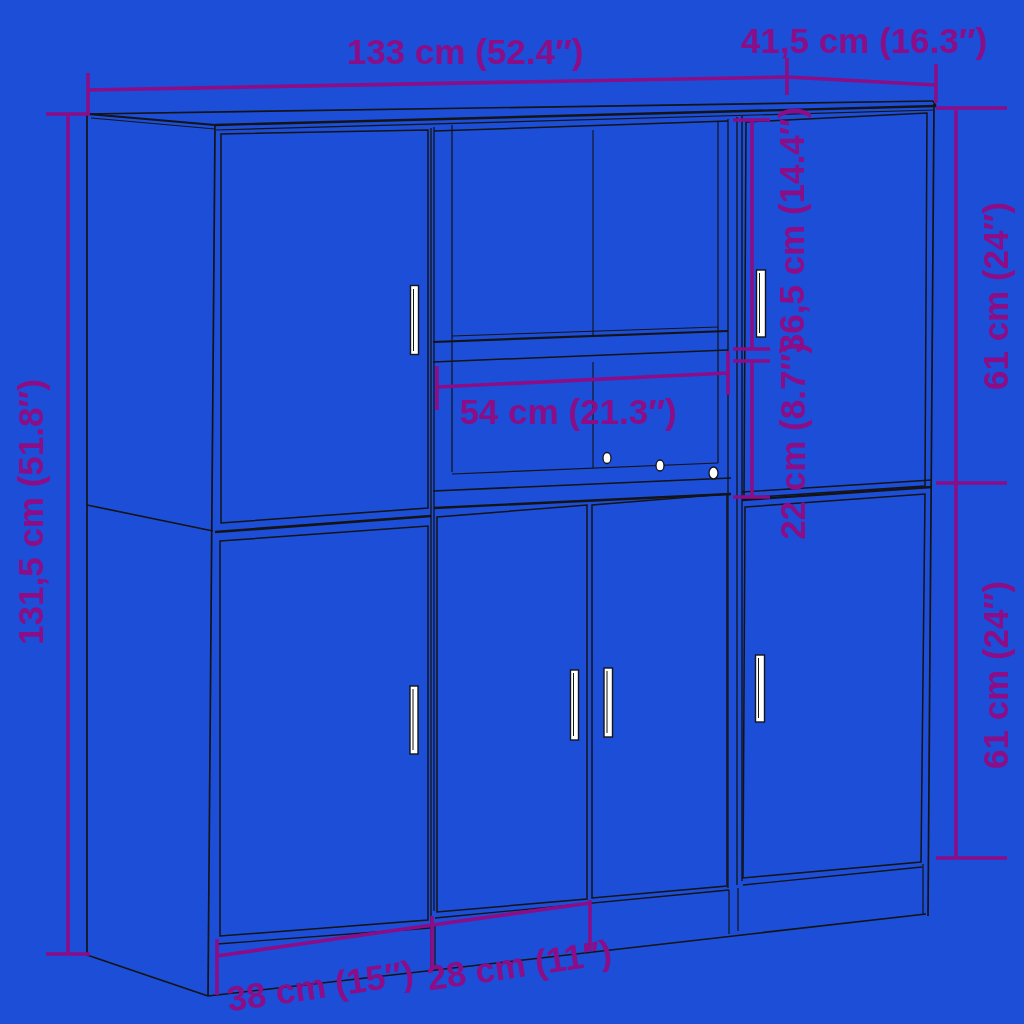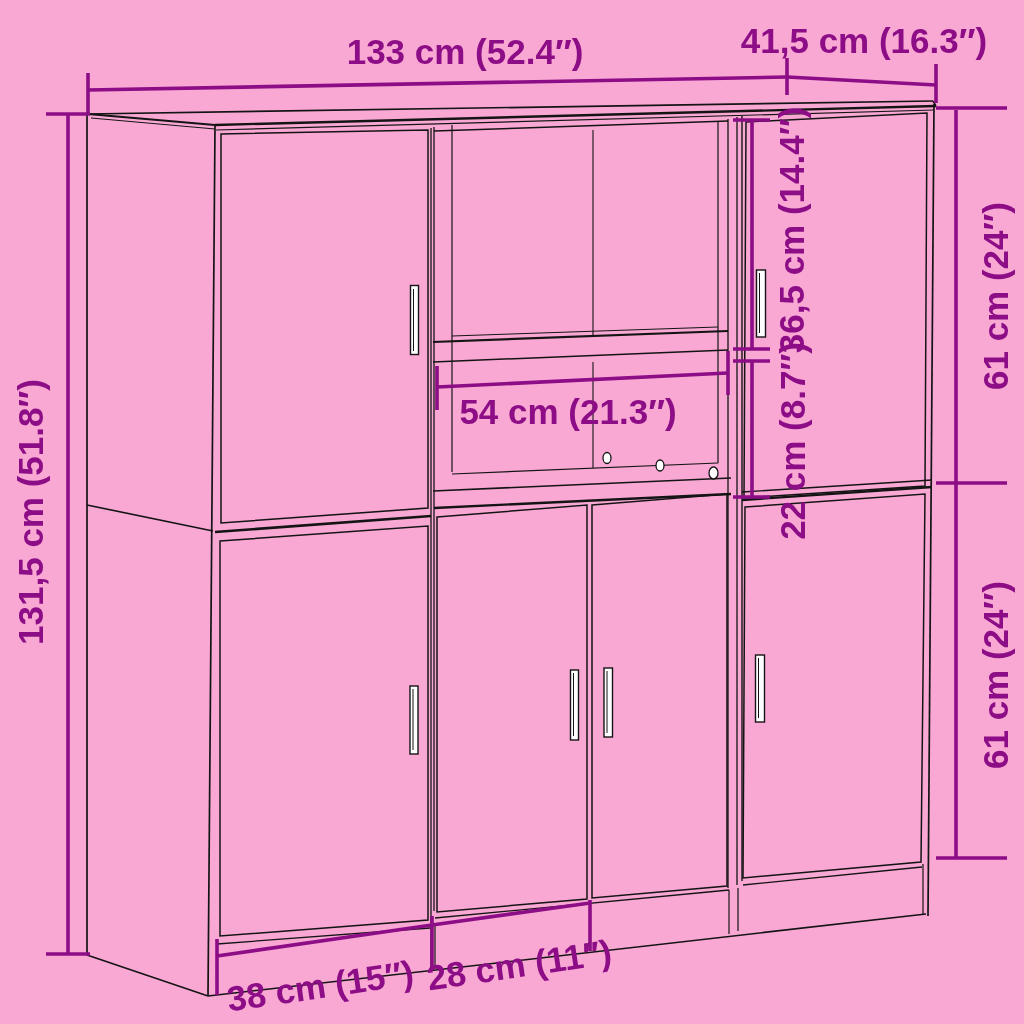--- a/index.html
+++ b/index.html
@@ -4,21 +4,21 @@
 <style>
   html, body {
     margin: 0;
     padding: 0;
     background: #ffffff;
   }
   .stage {
     position: relative;
     width: 1024px;
     height: 1024px;
-    background: #f9a8d4;
+    background: #1d4ed8;
     overflow: hidden;
   }
   svg { display: block; }
   .dim-text {
     font-family: "Liberation Sans", "DejaVu Sans", sans-serif;
     font-weight: 700;
     font-size: 35px;
     fill: #8c0d86;
   }
   .blk { stroke: #141414; fill: none; }

